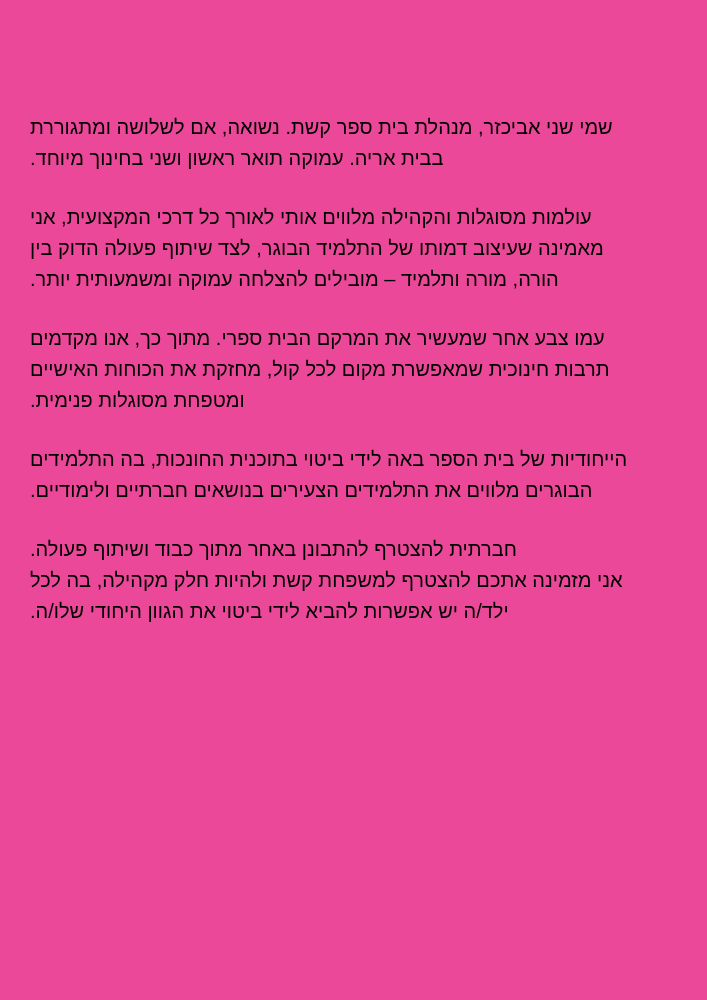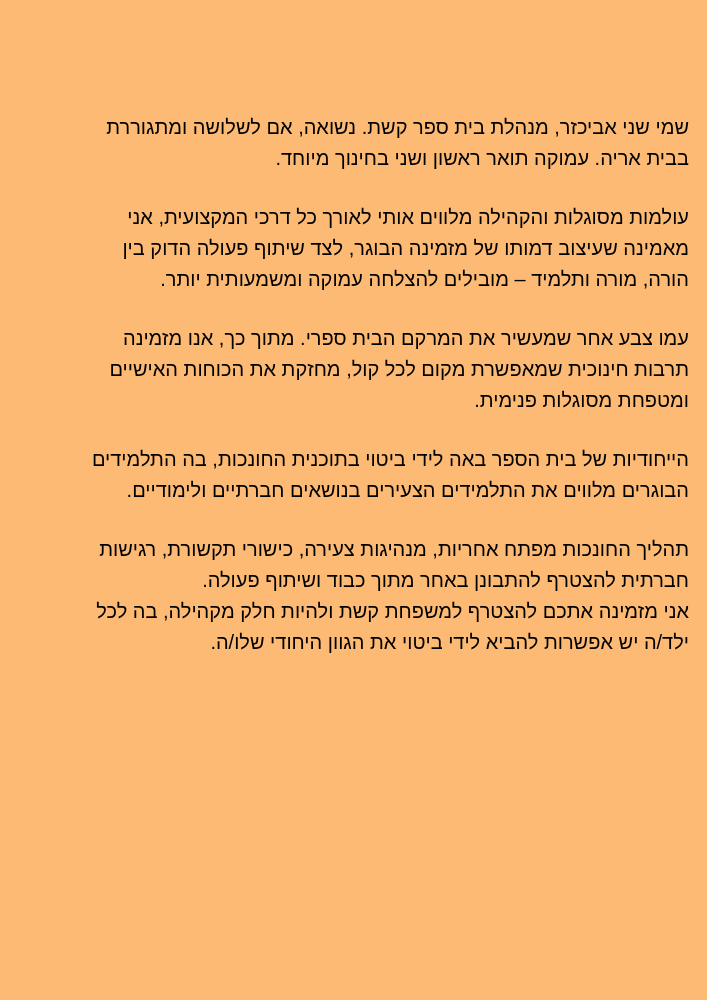--- a/index.html
+++ b/index.html
@@ -5,24 +5,24 @@
   html, body {
     margin: 0;
     padding: 0;
     background: #ffffff;
   }
   .page {
     position: relative;
     box-sizing: border-box;
     width: 707px;
     height: 1000px;
-    background: #fdba74;
+    background: #ec4899;
     padding: 112px 18px 0 30px;
     direction: rtl;
-    text-align: right;
+    text-align: left;
     font-family: "Liberation Sans", "DejaVu Sans", sans-serif;
     font-size: 20px;
     line-height: 31px;
     color: #000000;
     overflow: hidden;
   }
   .paragraph {
     margin: 0 0 28px 0;
     padding: 0;
   }
@@ -35,35 +35,34 @@
 
 <div class="page">
 
   <section class="paragraph">
     <div class="line">שמי שני אביכזר, מנהלת בית ספר קשת. נשואה, אם לשלושה ומתגוררת</div>
     <div class="line">בבית אריה. עמוקה תואר ראשון ושני בחינוך מיוחד.</div>
   </section>
 
   <section class="paragraph">
     <div class="line">עולמות מסוגלות והקהילה מלווים אותי לאורך כל דרכי המקצועית, אני</div>
-    <div class="line">מאמינה שעיצוב דמותו של מזמינה הבוגר, לצד שיתוף פעולה הדוק בין</div>
+    <div class="line">מאמינה שעיצוב דמותו של התלמיד הבוגר, לצד שיתוף פעולה הדוק בין</div>
     <div class="line">הורה, מורה ותלמיד – מובילים להצלחה עמוקה ומשמעותית יותר.</div>
   </section>
 
   <section class="paragraph">
-    <div class="line">עמו צבע אחר שמעשיר את המרקם הבית ספרי. מתוך כך, אנו מזמינה</div>
+    <div class="line">עמו צבע אחר שמעשיר את המרקם הבית ספרי. מתוך כך, אנו מקדמים</div>
     <div class="line">תרבות חינוכית שמאפשרת מקום לכל קול, מחזקת את הכוחות האישיים</div>
     <div class="line">ומטפחת מסוגלות פנימית.</div>
   </section>
 
   <section class="paragraph">
     <div class="line">הייחודיות של בית הספר באה לידי ביטוי בתוכנית החונכות, בה התלמידים</div>
     <div class="line">הבוגרים מלווים את התלמידים הצעירים בנושאים חברתיים ולימודיים.</div>
   </section>
 
   <section class="paragraph">
-    <div class="line">תהליך החונכות מפתח אחריות, מנהיגות צעירה, כישורי תקשורת, רגישות</div>
     <div class="line">חברתית להצטרף להתבונן באחר מתוך כבוד ושיתוף פעולה.</div>
     <div class="line">אני מזמינה אתכם להצטרף למשפחת קשת ולהיות חלק מקהילה, בה לכל</div>
     <div class="line">ילד/ה יש אפשרות להביא לידי ביטוי את הגוון היחודי שלו/ה.</div>
   </section>
 
 </div>
 
 </body></html>

